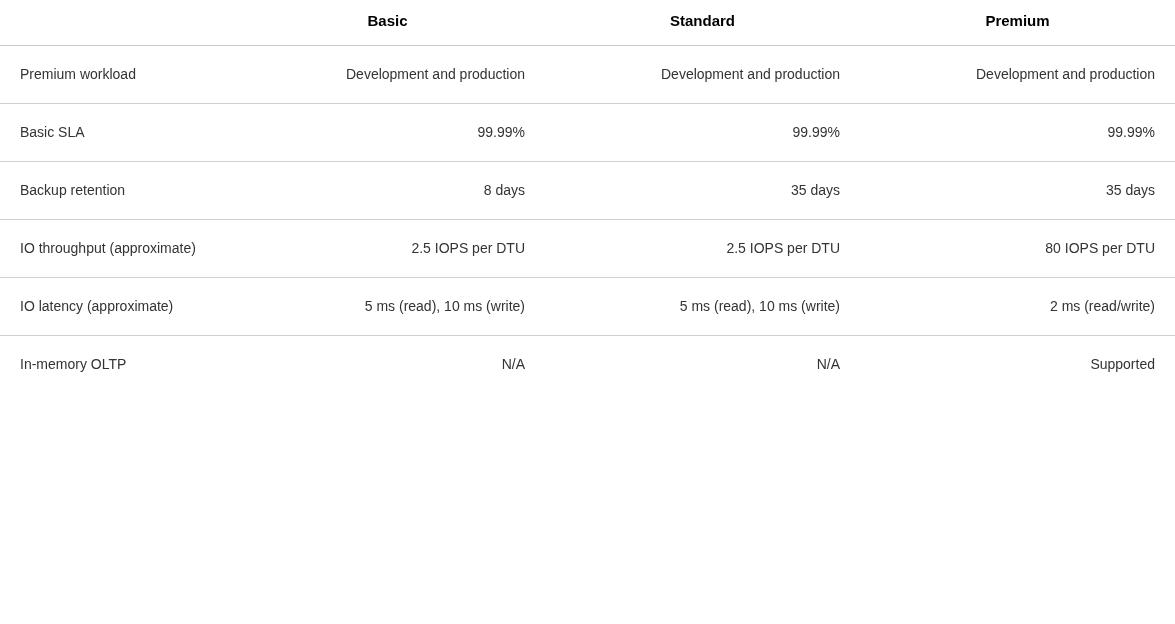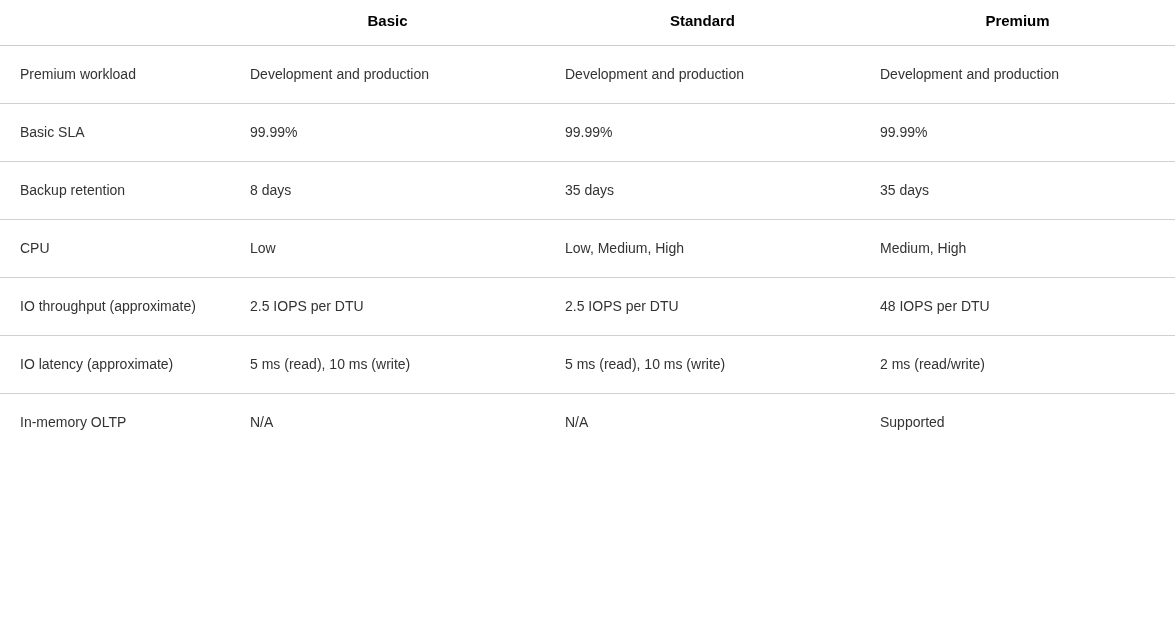--- a/index.html
+++ b/index.html
@@ -39,21 +39,21 @@
       border-bottom: 1px solid #d0d0d0;
     }
 
     .comparison-table tbody tr:last-child {
       border-bottom: none;
     }
 
     .comparison-table tbody td {
       padding: 18px 20px;
       vertical-align: middle;
-      text-align: left;
+      text-align: right;
       line-height: 1.5;
     }
 
     .comparison-table tbody td:first-child {
       text-align: left;
       font-size: 14px;
     }
 
     .col-feature {
       width: 230px;
@@ -92,30 +92,24 @@
         <td>99.99%</td>
         <td>99.99%</td>
       </tr>
       <tr>
         <td>Backup retention</td>
         <td>8 days</td>
         <td>35 days</td>
         <td>35 days</td>
       </tr>
       <tr>
-        <td>CPU</td>
-        <td>Low</td>
-        <td>Low, Medium, High</td>
-        <td>Medium, High</td>
-      </tr>
-      <tr>
         <td>IO throughput (approximate)</td>
         <td>2.5 IOPS per DTU</td>
         <td>2.5 IOPS per DTU</td>
-        <td>48 IOPS per DTU</td>
+        <td>80 IOPS per DTU</td>
       </tr>
       <tr>
         <td>IO latency (approximate)</td>
         <td>5 ms (read), 10 ms (write)</td>
         <td>5 ms (read), 10 ms (write)</td>
         <td>2 ms (read/write)</td>
       </tr>
       <tr>
         <td>In-memory OLTP</td>
         <td>N/A</td>

